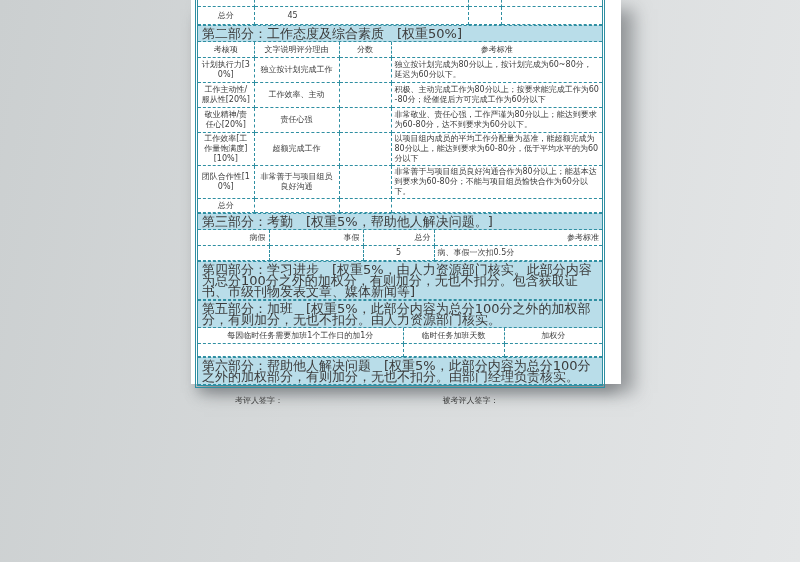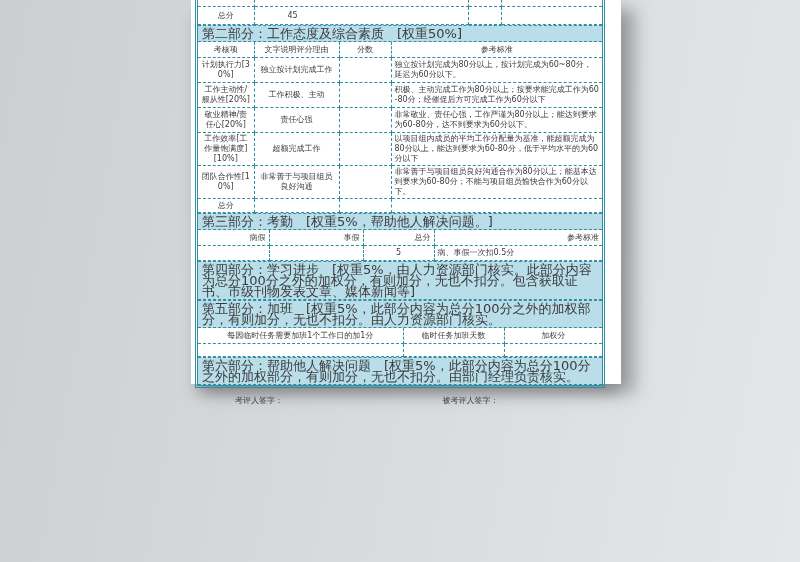--- a/index.html
+++ b/index.html
@@ -131,21 +131,21 @@
         </thead>
         <tbody>
             <tr>
               <td>计划执行力[30%]</td>
               <td>独立按计划完成工作</td>
               <td></td>
               <td>独立按计划完成为80分以上，按计划完成为60~80分，延迟为60分以下。</td>
             </tr>
             <tr>
               <td>工作主动性/服从性[20%]</td>
-              <td>工作积极、主动</td>
+              <td>工作效率、主动</td>
               <td></td>
               <td>积极、主动完成工作为80分以上；按要求能完成工作为60-80分；经催促后方可完成工作为60分以下</td>
             </tr>
             <tr>
               <td>敬业精神/责任心[20%]</td>
               <td>责任心强</td>
               <td></td>
               <td>非常敬业、责任心强，工作严谨为80分以上；能达到要求为60-80分，达不到要求为60分以下。</td>
             </tr>
             <tr>

